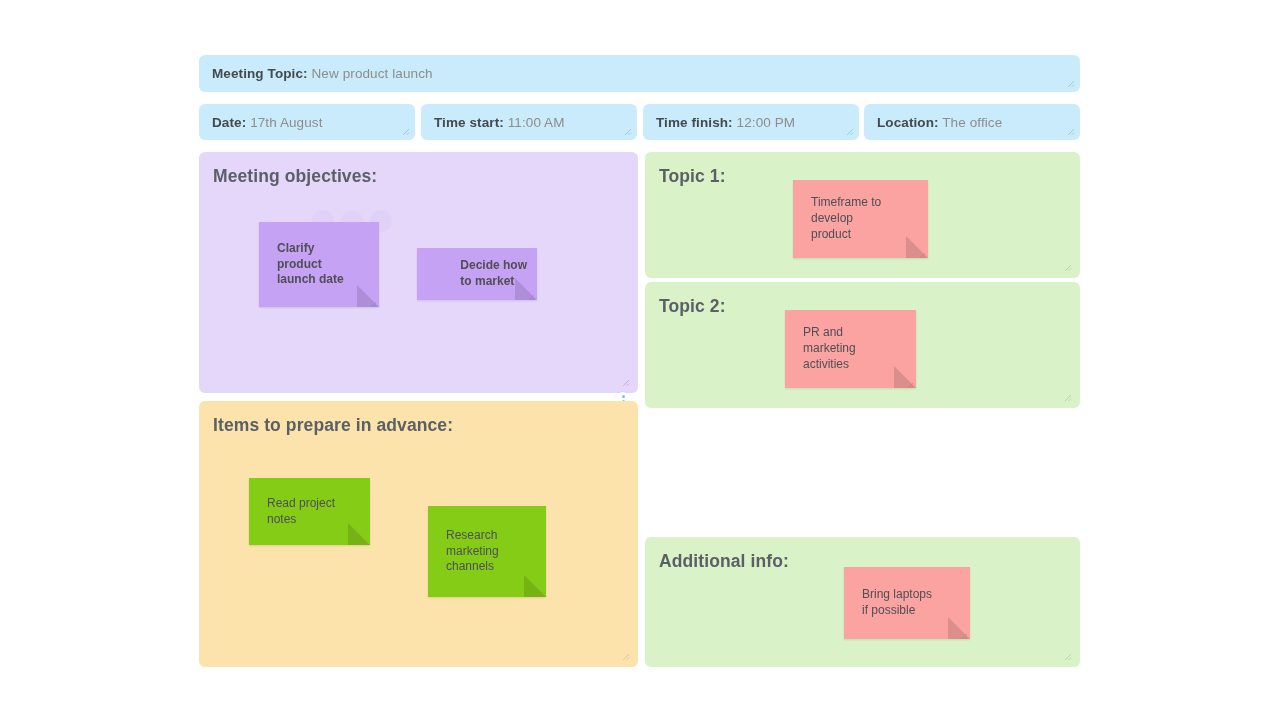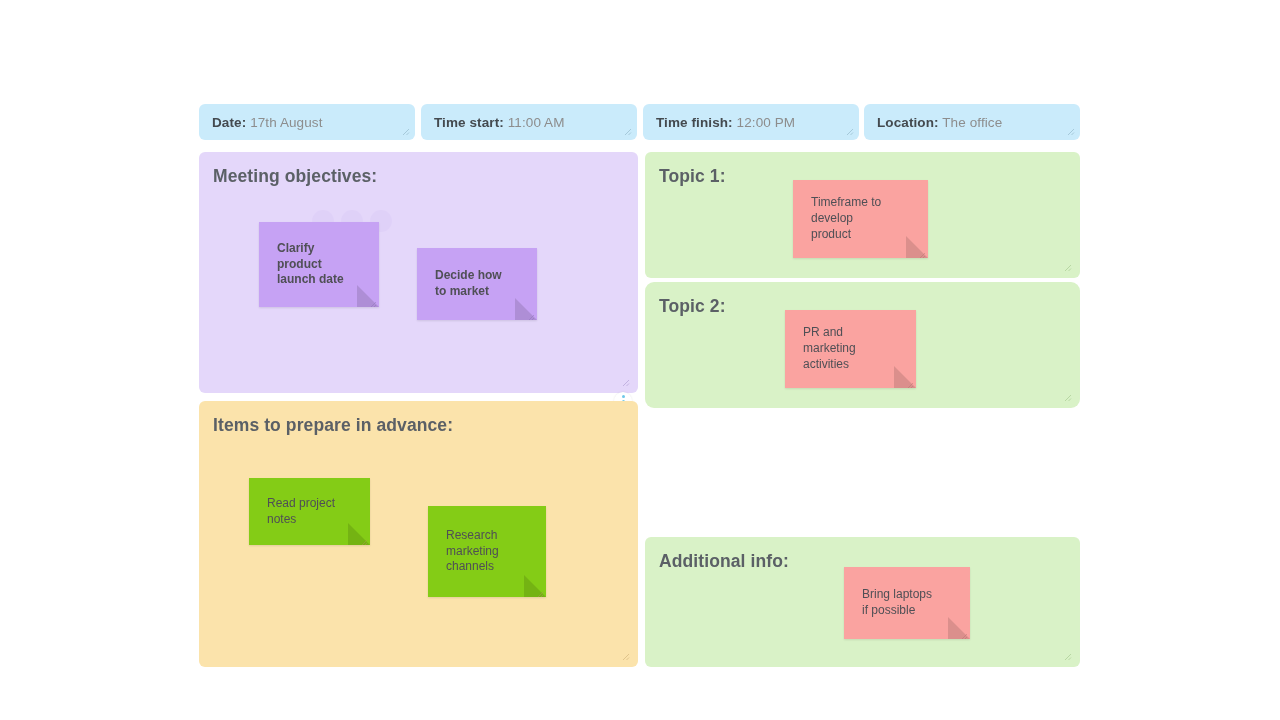--- a/index.html
+++ b/index.html
@@ -83,20 +83,31 @@
   .drag-handle .dots { display: flex; flex-direction: column; gap: 1.5px; }
   .drag-handle .dots i {
     width: 3px; height: 3px; border-radius: 50%; background: #6fc8e8;
   }
 </style>
 </head>
 <body>
 
 <div class="board">
 
+  <div class="panel hdr" style="left:199px; top:55px; width:881px; height:37px;">
+    <div class="txt">
+      <b>Meeting Topic:</b>
+      <span>New product launch</span>
+    </div>
+    <span class="grip">
+      <svg viewBox="0 0 10 10">
+          <path d="M9 3 L3 9 M9 6.5 L6.5 9" stroke="#7aa0b3" stroke-width="1" fill="none"></path>
+        </svg>
+    </span>
+  </div>
 
   <div class="panel hdr" style="left:199px; top:104px; width:216px; height:36px;">
     <div class="txt">
       <b>Date:</b>
       <span>17th August</span>
     </div>
     <span class="grip">
       <svg viewBox="0 0 10 10">
           <path d="M9 3 L3 9 M9 6.5 L6.5 9" stroke="#7aa0b3" stroke-width="1" fill="none"></path>
         </svg>
@@ -155,21 +166,21 @@
       <span class="fold">
         <span class="shade"></span>
         <span class="grip2">
           <svg viewBox="0 0 8 8">
               <path d="M7 2 L2 7 M7 5 L5 7" stroke="#8a6fb5" stroke-width=".9" fill="none"></path>
             </svg>
         </span>
       </span>
     </div>
 
-    <div class="note n-purple" style="left:218px; top:96px; width:120px; height:72px; font-size:12px;">
+    <div class="note n-purple" style="left:218px; top:96px; width:120px; height:52px; font-size:12px;justify-content:flex-end;">
       <span class="body">Decide how
 to market</span>
       <span class="fold">
         <span class="shade"></span>
         <span class="grip2">
           <svg viewBox="0 0 8 8">
               <path d="M7 2 L2 7 M7 5 L5 7" stroke="#8a6fb5" stroke-width=".9" fill="none"></path>
             </svg>
         </span>
       </span>
@@ -244,21 +255,21 @@
       </span>
     </div>
 
     <span class="grip" style="right:8px; bottom:6px;">
       <svg viewBox="0 0 10 10">
           <path d="M9 3 L3 9 M9 6.5 L6.5 9" stroke="#8fb877" stroke-width="1" fill="none"></path>
         </svg>
     </span>
   </div>
 
-  <div class="panel green" style="left:645px; top:282px; width:435px; height:126px;border-radius:9px;">
+  <div class="panel green" style="left:645px; top:282px; width:435px; height:126px;">
     <div class="sect-title">Topic 2:</div>
 
     <div class="note n-salmon" style="left:140px; top:28px; width:131px; height:78px; font-size:12px;">
       <span class="body">PR and
 marketing
 activities</span>
       <span class="fold">
         <span class="shade"></span>
         <span class="grip2">
           <svg viewBox="0 0 8 8">

